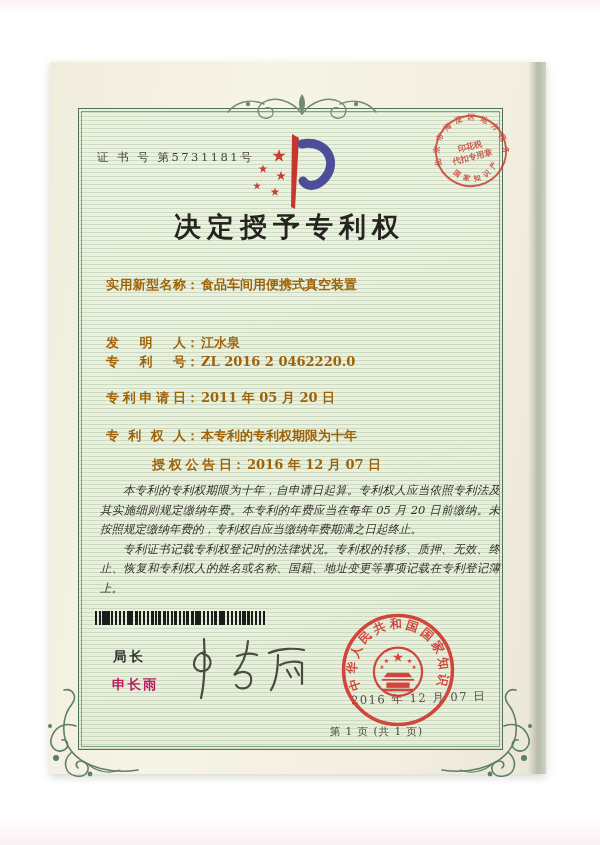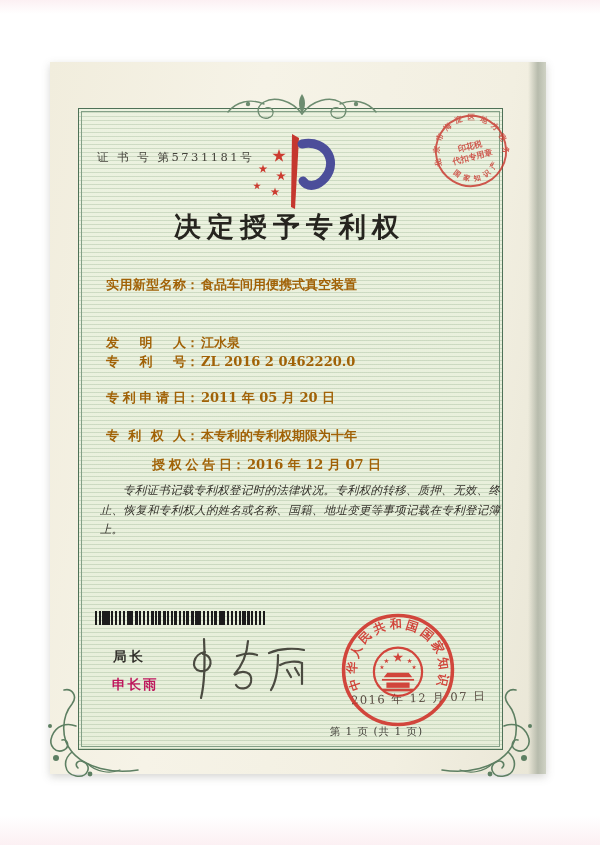--- a/index.html
+++ b/index.html
@@ -131,20 +131,21 @@
   <span class="flabel">专利申请日</span><span class="fcolon">：</span><span>2011 年 05 月 20 日</span>
 </div>
 <div class="abs frow" style="top:427px;">
   <span class="flabel">专利权人</span><span class="fcolon">：</span><span>本专利的专利权期限为十年</span>
 </div>
 <div class="abs frow" style="top:456px;margin-left:46px;">
   <span class="flabel">授权公告日</span><span class="fcolon">：</span><span>2016 年 12 月 07 日</span>
 </div>
 
 <div class="abs body-text">
+  <p>本专利的专利权期限为十年，自申请日起算。专利权人应当依照专利法及其实施细则规定缴纳年费。本专利的年费应当在每年 05 月 20 日前缴纳。未按照规定缴纳年费的，专利权自应当缴纳年费期满之日起终止。</p>
   <p>专利证书记载专利权登记时的法律状况。专利权的转移、质押、无效、终止、恢复和专利权人的姓名或名称、国籍、地址变更等事项记载在专利登记簿上。</p>
 </div>
 
 <div class="abs barcode"></div>
 
 <div class="abs role">局长</div>
 <div class="abs issuer-name">申长雨</div>
 
 <svg class="abs" style="left:183px;top:630px;" width="132" height="82" viewBox="0 0 132 82">
   <g fill="none" stroke="#4a4a40" stroke-width="2.2" stroke-linecap="round">

